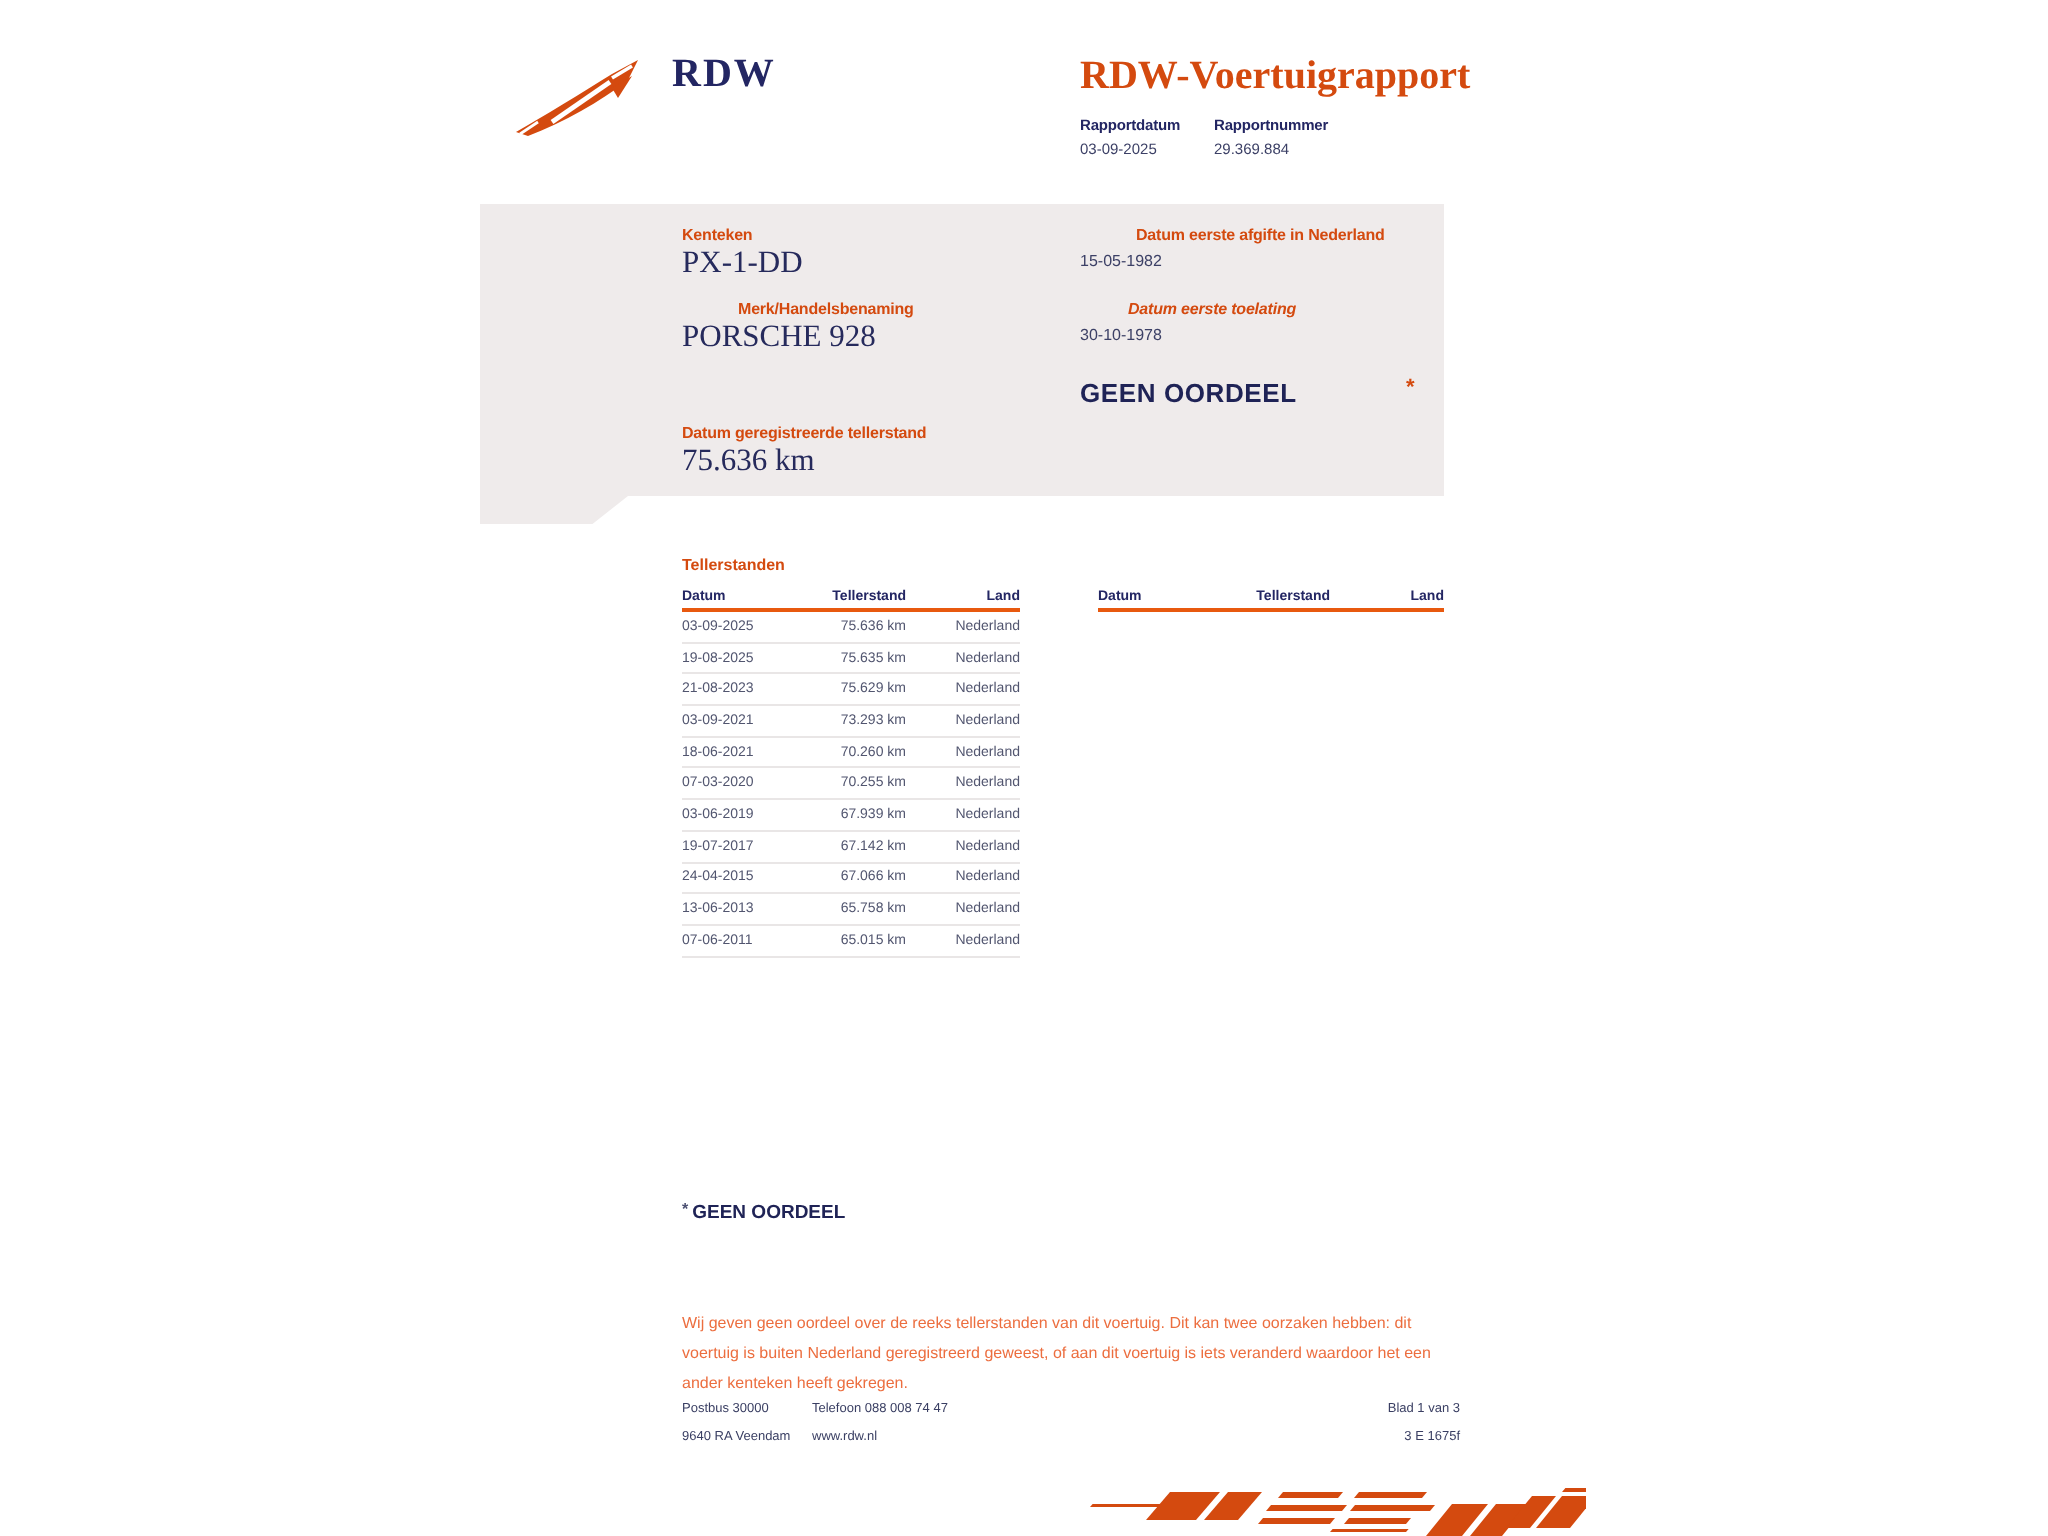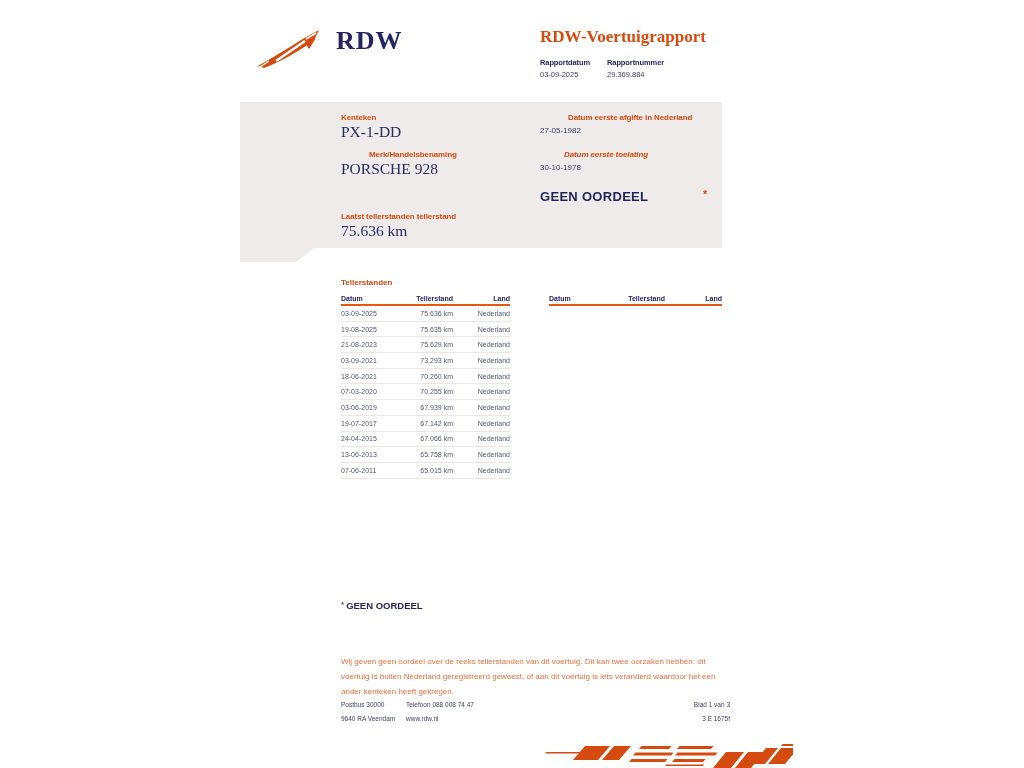--- a/index.html
+++ b/index.html
@@ -9,22 +9,22 @@
     --panel:#efebeb;
   }
   html,body{margin:0;padding:0;}
   body{
     width:1024px;height:768px;background:#ffffff;position:relative;overflow:hidden;
     font-family:"Liberation Sans", sans-serif;color:var(--navy);
   }
   .abs{position:absolute;}
 
   
-  .wordmark{left:336px;top:26px;font-family:"Liberation Serif",serif;font-weight:700;font-size:26px;letter-spacing:1px;color:var(--navy);}
-  .report-title{left:540px;top:27px;font-family:"Liberation Serif",serif;font-weight:700;font-size:17px;color:var(--orange);}
+  .wordmark{left:336px;top:26px;font-family:"Liberation Serif",serif;font-weight:700;font-size:20px;letter-spacing:1px;color:var(--navy);}
+  .report-title{left:540px;top:27px;font-family:"Liberation Serif",serif;font-weight:700;font-size:20px;color:var(--orange);}
   .meta-label{font-size:7.5px;font-weight:700;color:var(--navy);letter-spacing:-0.1px;}
   .meta-value{font-size:7.5px;color:#3c4066;}
 
   
   .panel{left:240px;top:102px;width:482px;height:146px;background:var(--panel);}
   .panel-tab{left:240px;top:248px;width:74px;height:14px;background:var(--panel);
     clip-path:polygon(0 0,100% 0,76% 100%,0 100%);}
   .field-label{font-size:8px;font-weight:700;color:var(--orange);letter-spacing:-0.1px;}
   .field-value{font-family:"Liberation Serif",serif;font-size:15.5px;color:#262a5c;}
   .field-value-sm{font-size:8px;color:#3c4066;}
@@ -74,25 +74,25 @@
 <div class="abs meta-value" style="left:540px;top:70px;">03-09-2025</div>
 <div class="abs meta-value" style="left:607px;top:70px;">29.369.884</div>
 
 <div class="abs panel"></div>
 <div class="abs panel-tab"></div>
 
 <div class="abs field-label" style="left:341px;top:113px;">Kenteken</div>
 <div class="abs field-value" style="left:341px;top:123px;">PX-1-DD</div>
 <div class="abs field-label" style="left:341px;top:150px;margin-left:28px;">Merk/Handelsbenaming</div>
 <div class="abs field-value" style="left:341px;top:160px;">PORSCHE 928</div>
-<div class="abs field-label" style="left:341px;top:212px;">Laatst tellerstanden tellerstand</div>
+<div class="abs field-label" style="left:341px;top:212px;">Datum geregistreerde tellerstand</div>
 <div class="abs field-value" style="left:341px;top:222px;">75.636 km</div>
 
 <div class="abs field-label" style="left:540px;top:113px;padding-left:28px;">Datum eerste afgifte in Nederland</div>
-<div class="abs field-value-sm" style="left:540px;top:126px;">27-05-1982</div>
+<div class="abs field-value-sm" style="left:540px;top:126px;">15-05-1982</div>
 <div class="abs field-label" style="left:564px;top:150px;font-style:italic;">Datum eerste toelating</div>
 <div class="abs field-value-sm" style="left:540px;top:163px;">30-10-1978</div>
 <div class="abs verdict" style="left:540px;top:189px;">GEEN OORDEEL</div>
 <div class="abs verdict-star" style="left:703px;top:188px;">*</div>
 
 <div class="abs section-title" style="left:341px;top:278px;">Tellerstanden</div>
 
 <div class="mtable g-left">
   <div class="mhead">
     <span>Datum</span>

